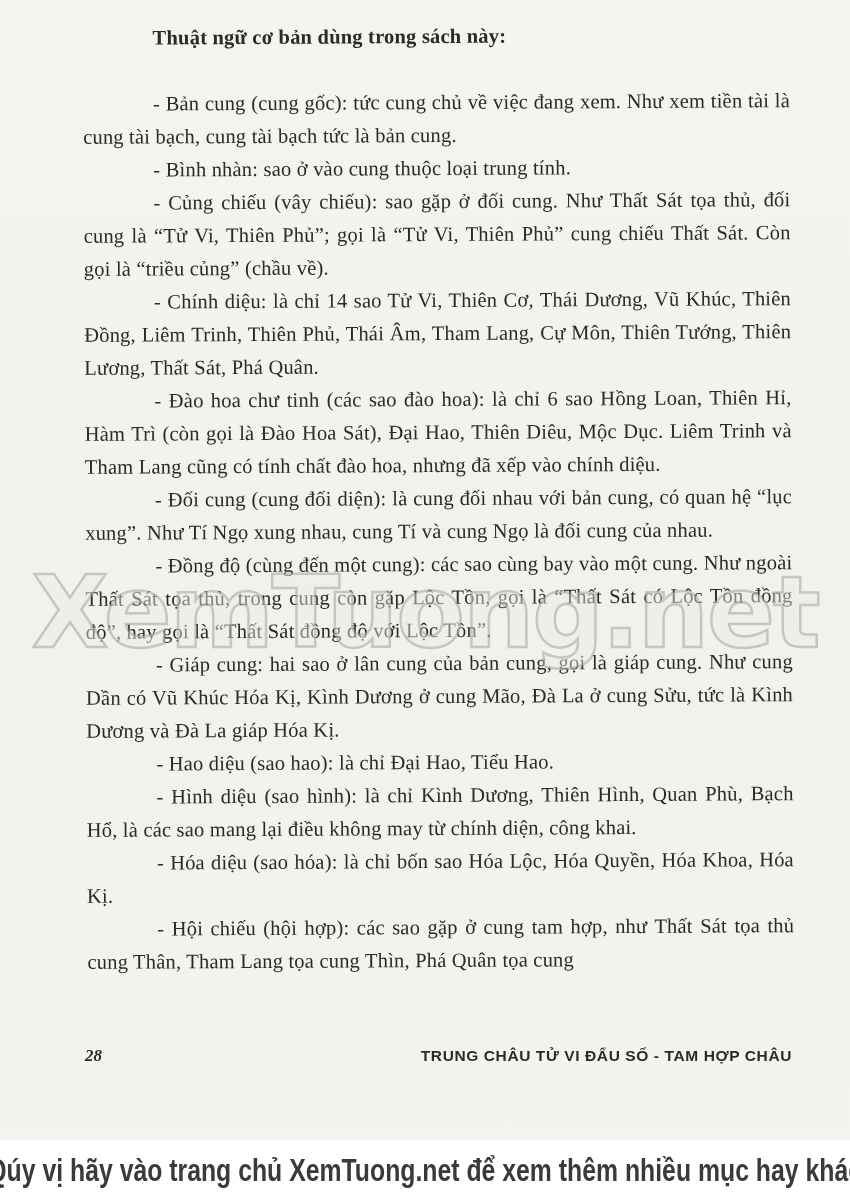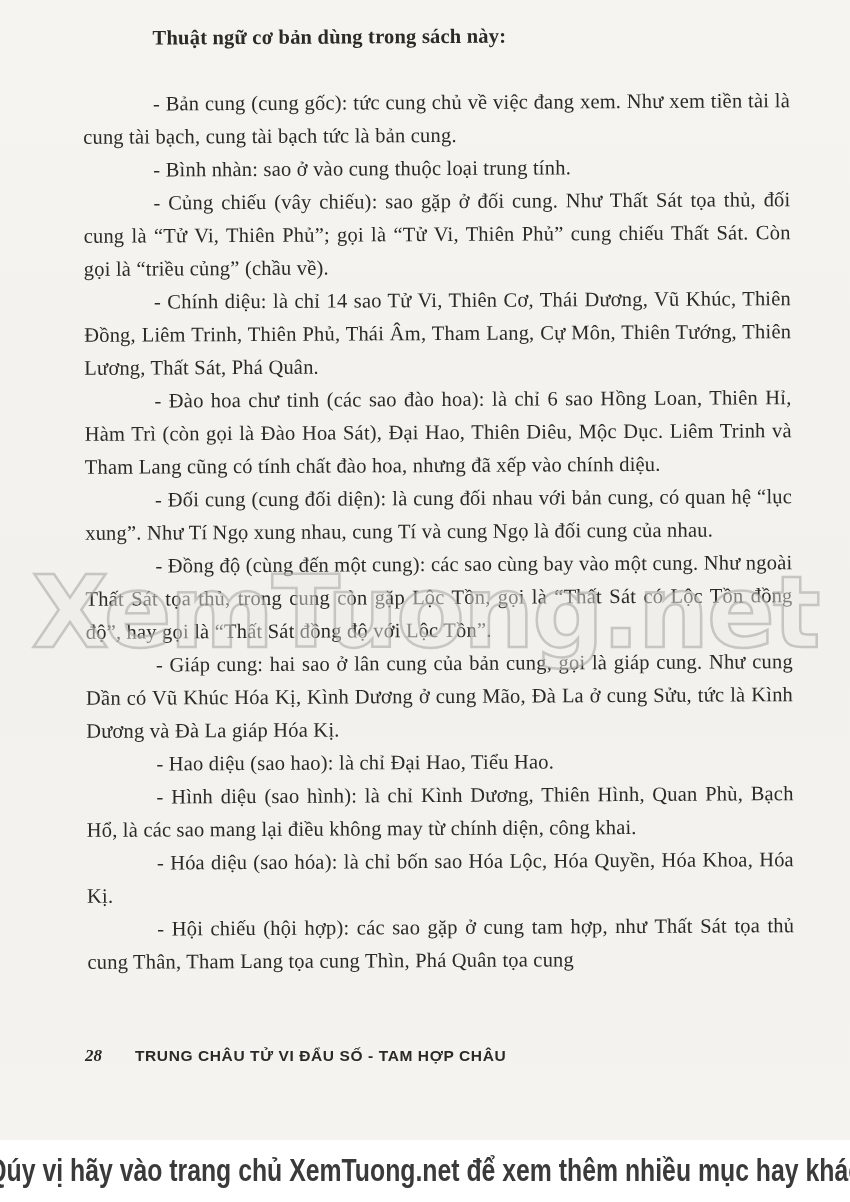--- a/index.html
+++ b/index.html
@@ -54,20 +54,21 @@
     text-stroke: 2.5px rgba(155, 155, 152, 0.5);
     z-index: 3;
     pointer-events: none;
   }
   .footer {
     position: absolute;
     left: 85px;
     right: 58px;
     top: 1046px;
     display: flex;
+    justify-content: space-between;
     align-items: baseline;
     color: #2b2a27;
     z-index: 1;
     gap: 33px;
   }
   .pagenum {
     font-family: "Liberation Serif", serif;
     font-style: italic;
     font-weight: bold;
     font-size: 17px;

